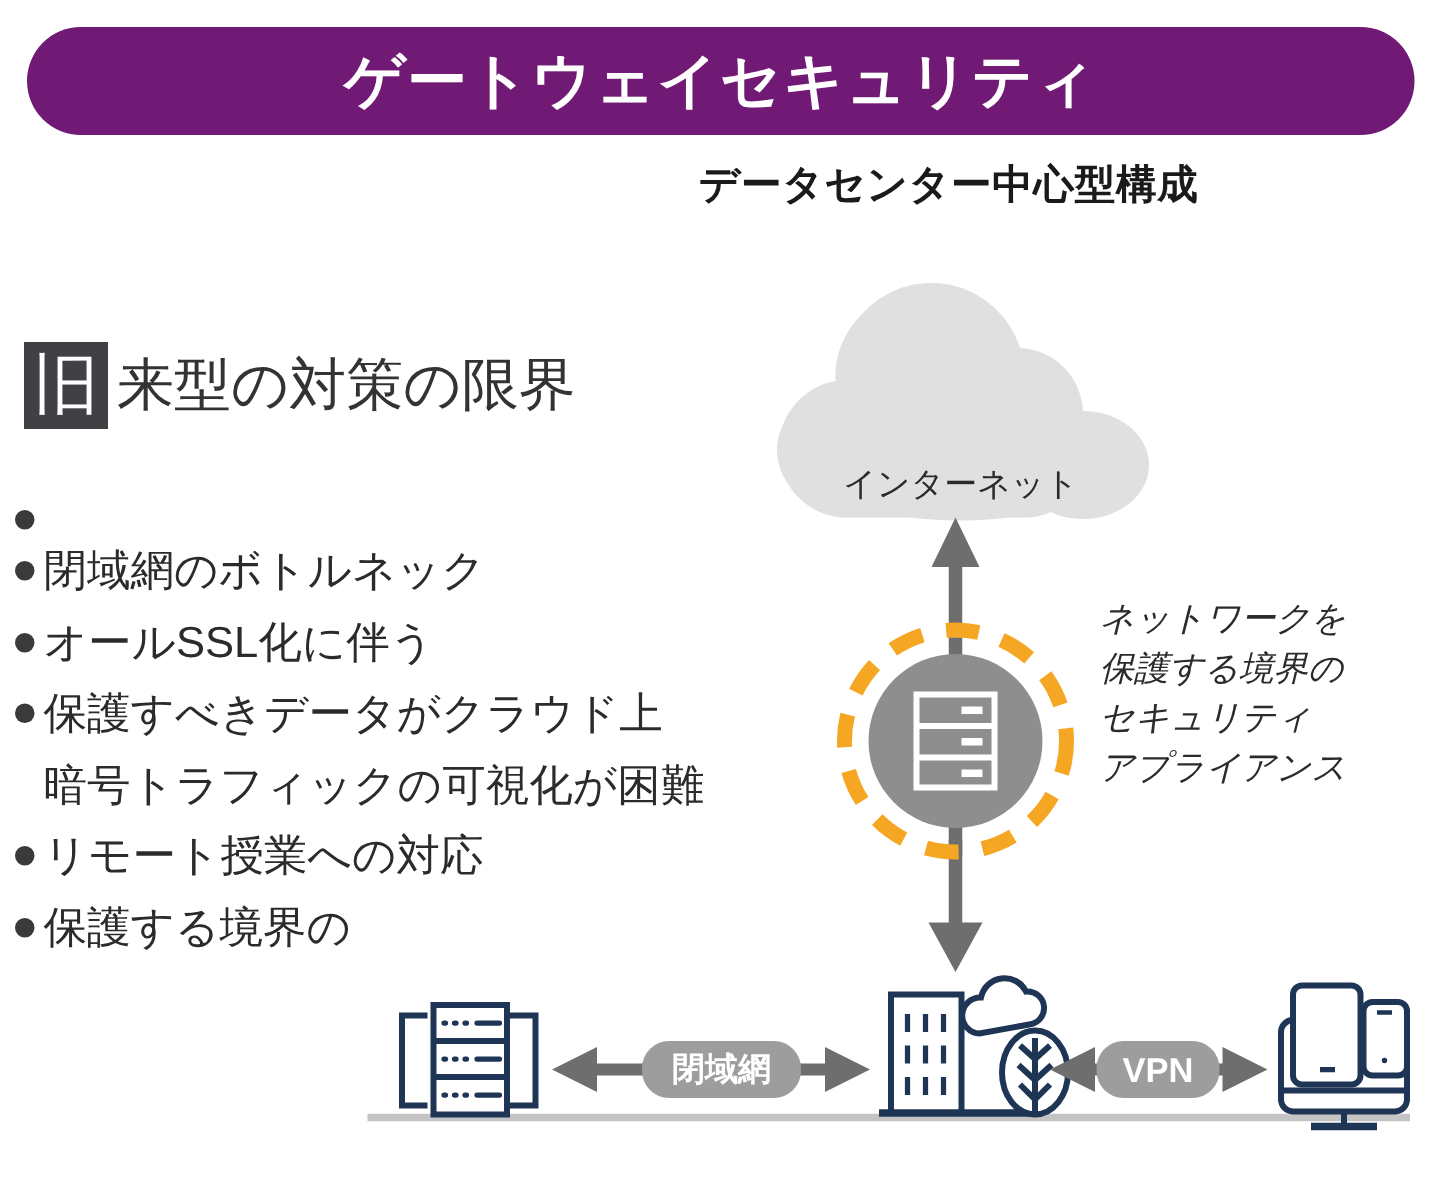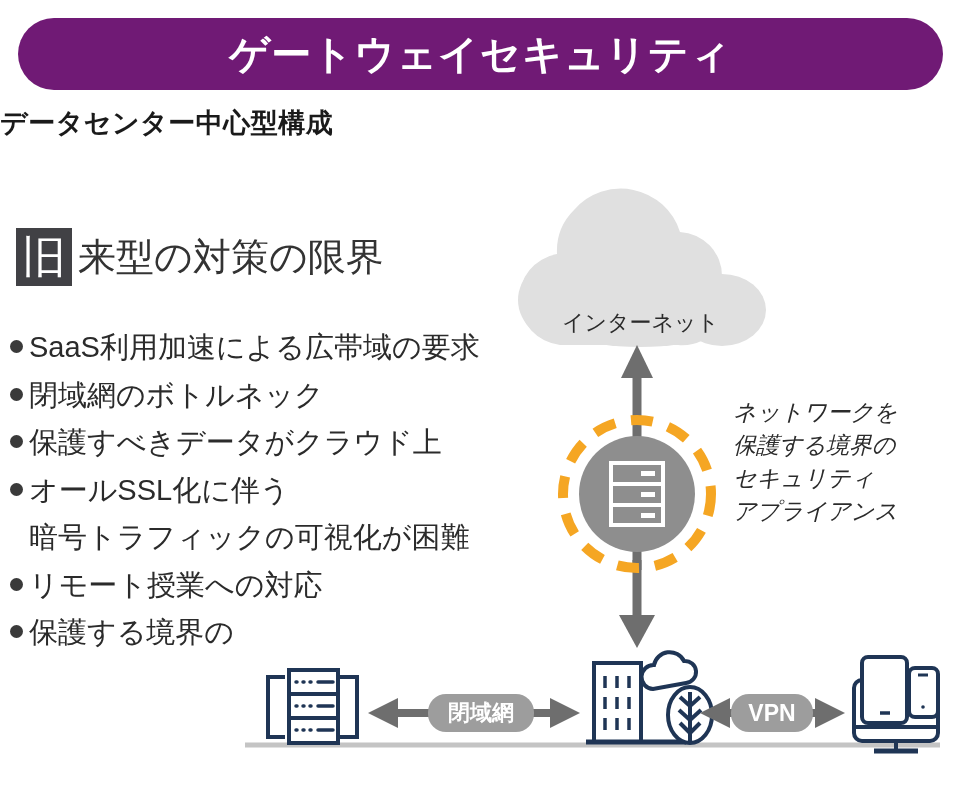--- a/index.html
+++ b/index.html
@@ -27,21 +27,21 @@
   #title-text {
     color: #ffffff;
     font-size: 40px;
     font-weight: bold;
     letter-spacing: 1px;
     line-height: 1;
   }
   #subtitle {
     position: absolute;
     left: 0; top: 105px; width: 799px;
-    text-align: left;
+    text-align: right;
     font-size: 27px;
     font-weight: bold;
     color: #1a1a1a;
     letter-spacing: 0.5px;
   }
 
   
   #section-heading {
     position: absolute;
     left: 16px; top: 228px;
@@ -138,33 +138,32 @@
 <div id="subtitle">データセンター中心型構成</div>
 
 <div id="section-heading">
   <div id="heading-badge">旧</div>
   <div id="heading-label">来型の対策の限界</div>
 </div>
 
 <div id="bullet-list">
     <div class="bullet-item">
       <span class="bullet-dot"></span>
-      <span class="bullet-text">SaaS利用加速による広帯域の要求</span>
     </div>
     <div class="bullet-item">
       <span class="bullet-dot"></span>
       <span class="bullet-text">閉域網のボトルネック</span>
     </div>
     <div class="bullet-item">
       <span class="bullet-dot"></span>
+      <span class="bullet-text">オールSSL化に伴う</span>
+    </div>
+    <div class="bullet-item">
+      <span class="bullet-dot"></span>
       <span class="bullet-text">保護すべきデータがクラウド上</span>
-    </div>
-    <div class="bullet-item">
-      <span class="bullet-dot"></span>
-      <span class="bullet-text">オールSSL化に伴う</span>
     </div>
     <div class="bullet-item no-dot">
       <span class="bullet-dot"></span>
       <span class="bullet-text">暗号トラフィックの可視化が困難</span>
     </div>
     <div class="bullet-item">
       <span class="bullet-dot"></span>
       <span class="bullet-text">リモート授業への対応</span>
     </div>
     <div class="bullet-item">

